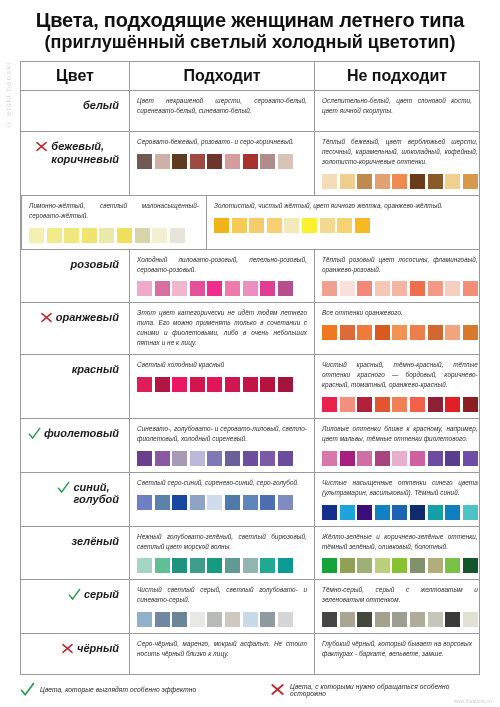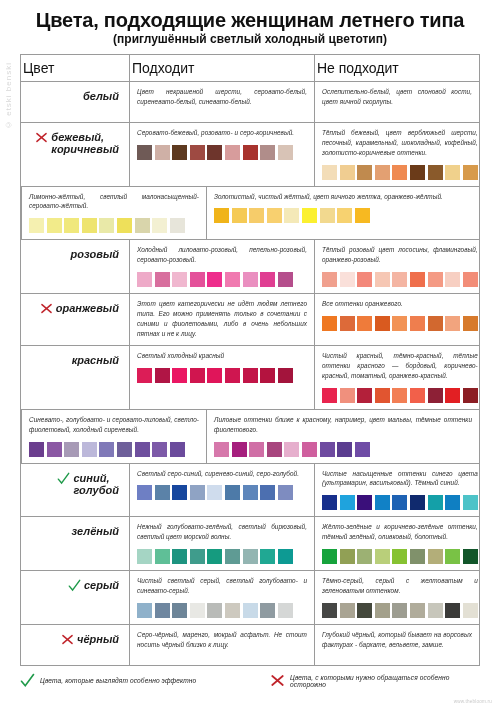--- a/index.html
+++ b/index.html
@@ -31,21 +31,21 @@
     padding: 9px 14px 2px 14px;
   }
   .title-main {
     font-size: 20px;
     font-weight: bold;
     letter-spacing: -0.2px;
     line-height: 1.12;
     color: #111111;
   }
   .title-sub {
-    font-size: 12px;
+    font-size: 18px;
     font-weight: bold;
     line-height: 1.2;
     margin-top: 1px;
     color: #111111;
   }
 
   
   .watermark-left {
     position: absolute;
     left: 4px;
@@ -72,22 +72,23 @@
     margin: 5px 20px 0 20px;
     border: 1px solid #9a9a9a;
     border-bottom: none;
     box-sizing: border-box;
   }
   .thead {
     display: flex;
     border-bottom: 1px solid #9a9a9a;
   }
   .th {
-    font-size: 14px;
-    font-weight: normal;
+    font-size: 16px;
+    font-weight: bold;
+    text-align: center;
     padding: 5px 2px 5px 2px;
     color: #111;
     box-sizing: border-box;
   }
   .col-1 { width: 108px; flex: 0 0 108px; }
   .col-2 { width: 186px; flex: 0 0 186px; border-left: 1px solid #9a9a9a; border-right: 1px solid #9a9a9a; }
   .col-3 { flex: 1 1 auto; }
 
   .trow {
     display: flex;
@@ -360,20 +361,28 @@
               <span class="sw" style="background: rgb(225, 85, 48);"></span>
               <span class="sw" style="background: rgb(242, 127, 85);"></span>
               <span class="sw" style="background: rgb(242, 96, 74);"></span>
               <span class="sw" style="background: rgb(141, 32, 54);"></span>
               <span class="sw" style="background: rgb(226, 31, 35);"></span>
               <span class="sw" style="background: rgb(140, 30, 36);"></span>
             </div>
           </div>
         </div>
         <div class="trow">
+          <div class="cell col-1 name-cell">
+            <span class="mark">
+              <svg width="13" height="13" viewBox="0 0 20 20">
+                <path d="M2 11 L7 17 L18 2" fill="none" stroke="#1f9a4a" stroke-width="2.2" stroke-linecap="round"></path>
+              </svg>
+            </span>
+            <span class="name-text">фиолетовый</span>
+          </div>
           <div class="cell col-2">
             <div class="desc">Синевато-, голубовато- и серовато-лиловый, светло-фиолетовый, холодный сиреневый.</div>
             <div class="swatches">
               <span class="sw" style="background: rgb(107, 62, 142);"></span>
               <span class="sw" style="background: rgb(139, 88, 164);"></span>
               <span class="sw" style="background: rgb(167, 154, 182);"></span>
               <span class="sw" style="background: rgb(188, 184, 218);"></span>
               <span class="sw" style="background: rgb(128, 121, 184);"></span>
               <span class="sw" style="background: rgb(110, 95, 154);"></span>
               <span class="sw" style="background: rgb(110, 79, 158);"></span>

